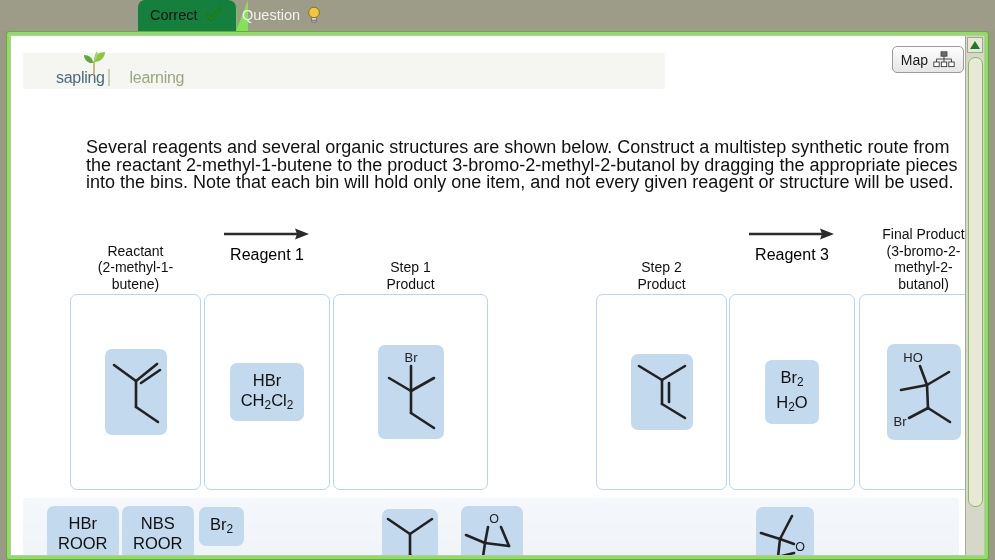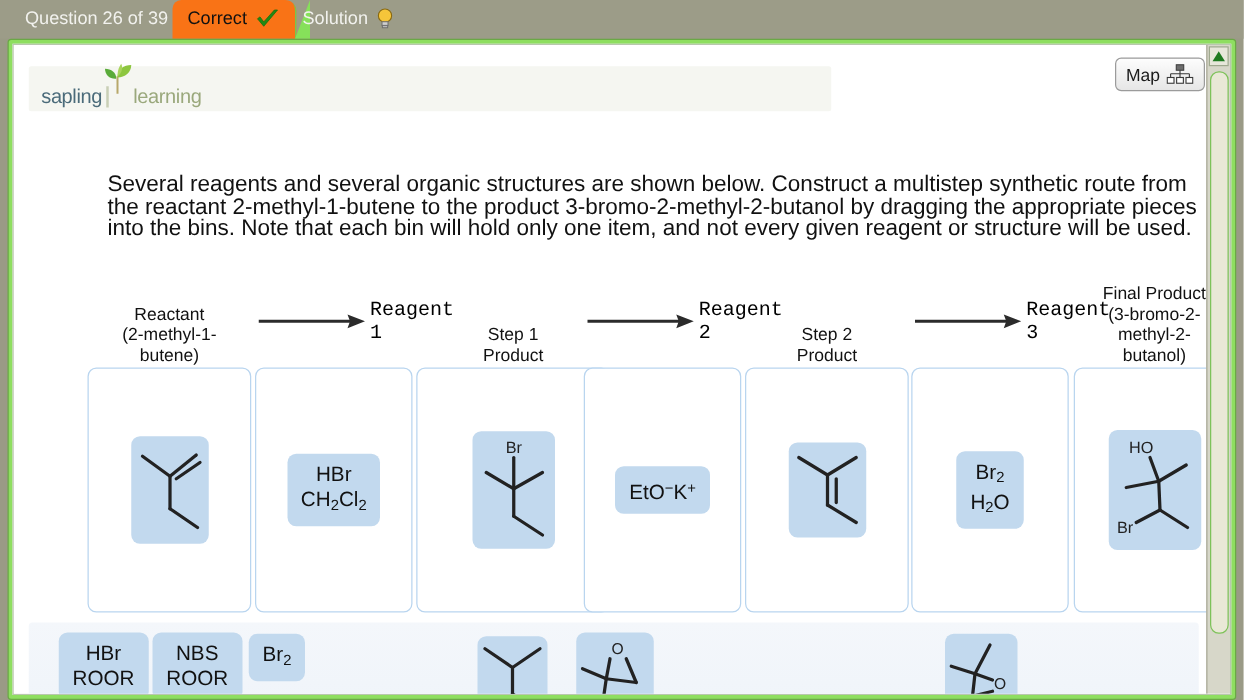--- a/index.html
+++ b/index.html
@@ -28,21 +28,21 @@
     display: flex; align-items: center;
     padding: 0 12px 2px 12px;
     font-size: 14.5px;
     color: #f2f2ee;
     white-space: nowrap;
   }
   .tab-question { left: 8px; }
   .tab-correct {
     left: 138px;
     color: #111;
-    background: #f97316;
+    background: #15803d;
     border-radius: 7px 9px 0 0;
     padding-right: 14px;
     box-shadow: inset -6px 0 0 -5px #74c94e;
   }
   .tab-correct::after {
     content: "";
     position: absolute;
     right: -11px; bottom: 0;
     width: 0; height: 0;
     border-style: solid;
@@ -121,21 +121,21 @@
 
   
   .logobar {
     position: absolute;
     left: 12px; top: 17px;
     width: 642px; height: 36px;
     background: #f5f6f1;
     border-radius: 2px;
   }
   .logo {
-    position: absolute; left: 10px; top: 2px;
+    position: absolute; left: 33px; top: 2px;
     display: flex; align-items: flex-end;
     height: 32px;
   }
   .logo-text1 {
     font-size: 16px; color: #4b6b7a; letter-spacing: -0.3px;
   }
   .logo-sep {
     width: 2px; height: 17px; background: #c9cfb6; margin: 0 4px 1px 3px;
   }
   .logo-text2 {
@@ -198,25 +198,24 @@
     display: flex;
     flex-direction: column;
     justify-content: flex-end;
     align-items: center;
     padding-bottom: 2px;
   }
   .arrow-head {
     width: 100%;
     height: 72px;
     display: flex;
-    flex-direction: row;
+    flex-direction: column;
     justify-content: flex-start;
     align-items: center;
     padding-bottom: 2px;
-    font-family: Liberation Mono, monospace;
   }
   .rxn-arrow {
     width: 92px; height: 22px;
     margin-bottom: 2px;
   }
   .bin {
     width: 100%;
     height: 196px;
     background: #ffffff;
     border: 1px solid #b9d5ef;
@@ -261,33 +260,30 @@
 
   sub { font-size: 0.72em; vertical-align: -0.22em; }
   sup { font-size: 0.72em; vertical-align: 0.42em; }
 </style>
 </head>
 <body>
 
 <div id="app">
 
   <div class="tabbar">
-    <div class="tab tab-question">
-      <span>Question 26 of 39</span>
-    </div>
     <div class="tab tab-correct">
       <span>Correct</span>
       <span class="checkmark">
         <svg viewBox="0 0 18 16" width="18" height="16">
           <path d="M1 8 L6 14 L17 1 L14.5 1 L6 10.5 L3 6.5 Z" fill="#1f8a14" stroke="#146d0d" stroke-width="0.6"></path>
         </svg>
       </span>
     </div>
     <div class="tab tab-solution">
-      <span>Solution</span>
+      <span>Question</span>
       <span class="bulb">
         <svg viewBox="0 0 14 18" width="14" height="18">
           <circle cx="7" cy="6.5" r="5.3" fill="#f5c53a" stroke="#8a6a12" stroke-width="0.9"></circle>
           <rect x="4.6" y="11.4" width="4.8" height="3.1" fill="#cfcfcf" stroke="#6f6f6f" stroke-width="0.8"></rect>
           <rect x="4.9" y="14.3" width="4.2" height="1.9" fill="#b9b9b9" stroke="#6f6f6f" stroke-width="0.8"></rect>
         </svg>
       </span>
     </div>
   </div>
 
@@ -384,38 +380,20 @@
                     <line x1="33" y1="46" x2="11" y2="33"></line>
                     <line x1="33" y1="46" x2="56" y2="33"></line>
                     <line x1="33" y1="46" x2="33" y2="68"></line>
                     <line x1="33" y1="68" x2="56" y2="83"></line>
                   </g>
                 </svg>
               </div>
             </div>
           </div>
 
-          <div class="col" style="left:428px; width:126px;">
-            <div class="arrow-head">
-              <span class="rxn-arrow">
-                <svg viewBox="0 0 92 22" width="92" height="22">
-                  <path d="M3 12 L80 12" stroke="#2b2b2b" stroke-width="2.4" fill="none"></path>
-                  <path d="M88 12 L74 6.5 L76 12 L74 17.5 Z" fill="#2b2b2b"></path>
-                </svg>
-              </span>
-              <span>Reagent 2</span>
-            </div>
-            <div class="bin">
-              <div class="tile">
-                <div class="tile-text">
-                  <span class="ln">EtO<sup>−</sup>K<sup>+</sup></span>
-                </div>
-              </div>
-            </div>
-          </div>
 
           <div class="col" style="left:557px; width:131px;">
             <div class="col-head">
               <span>Step 2</span>
               <span>Product</span>
             </div>
             <div class="bin">
               <div class="tile tile-struct">
                 <svg viewBox="0 0 62 76" width="62" height="76">
                   <g stroke="#222" stroke-width="2.6" fill="none" stroke-linecap="round">

